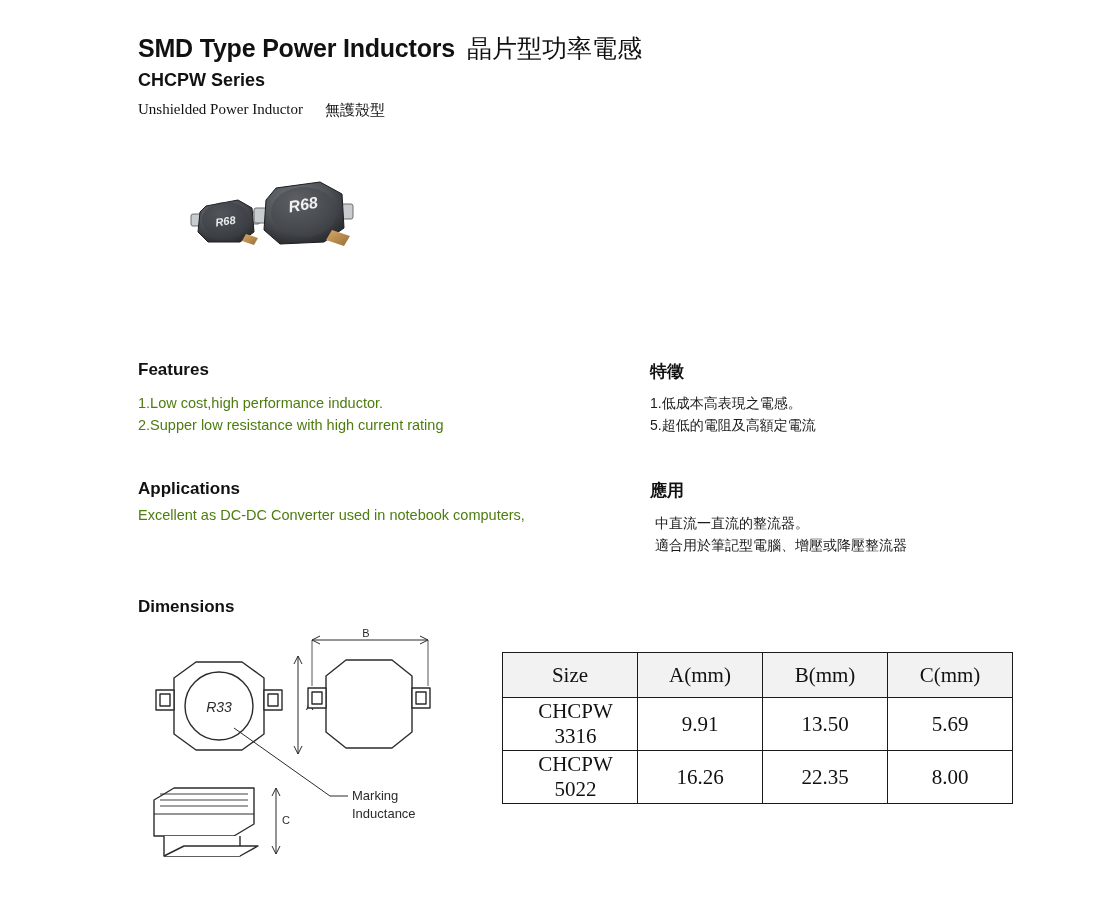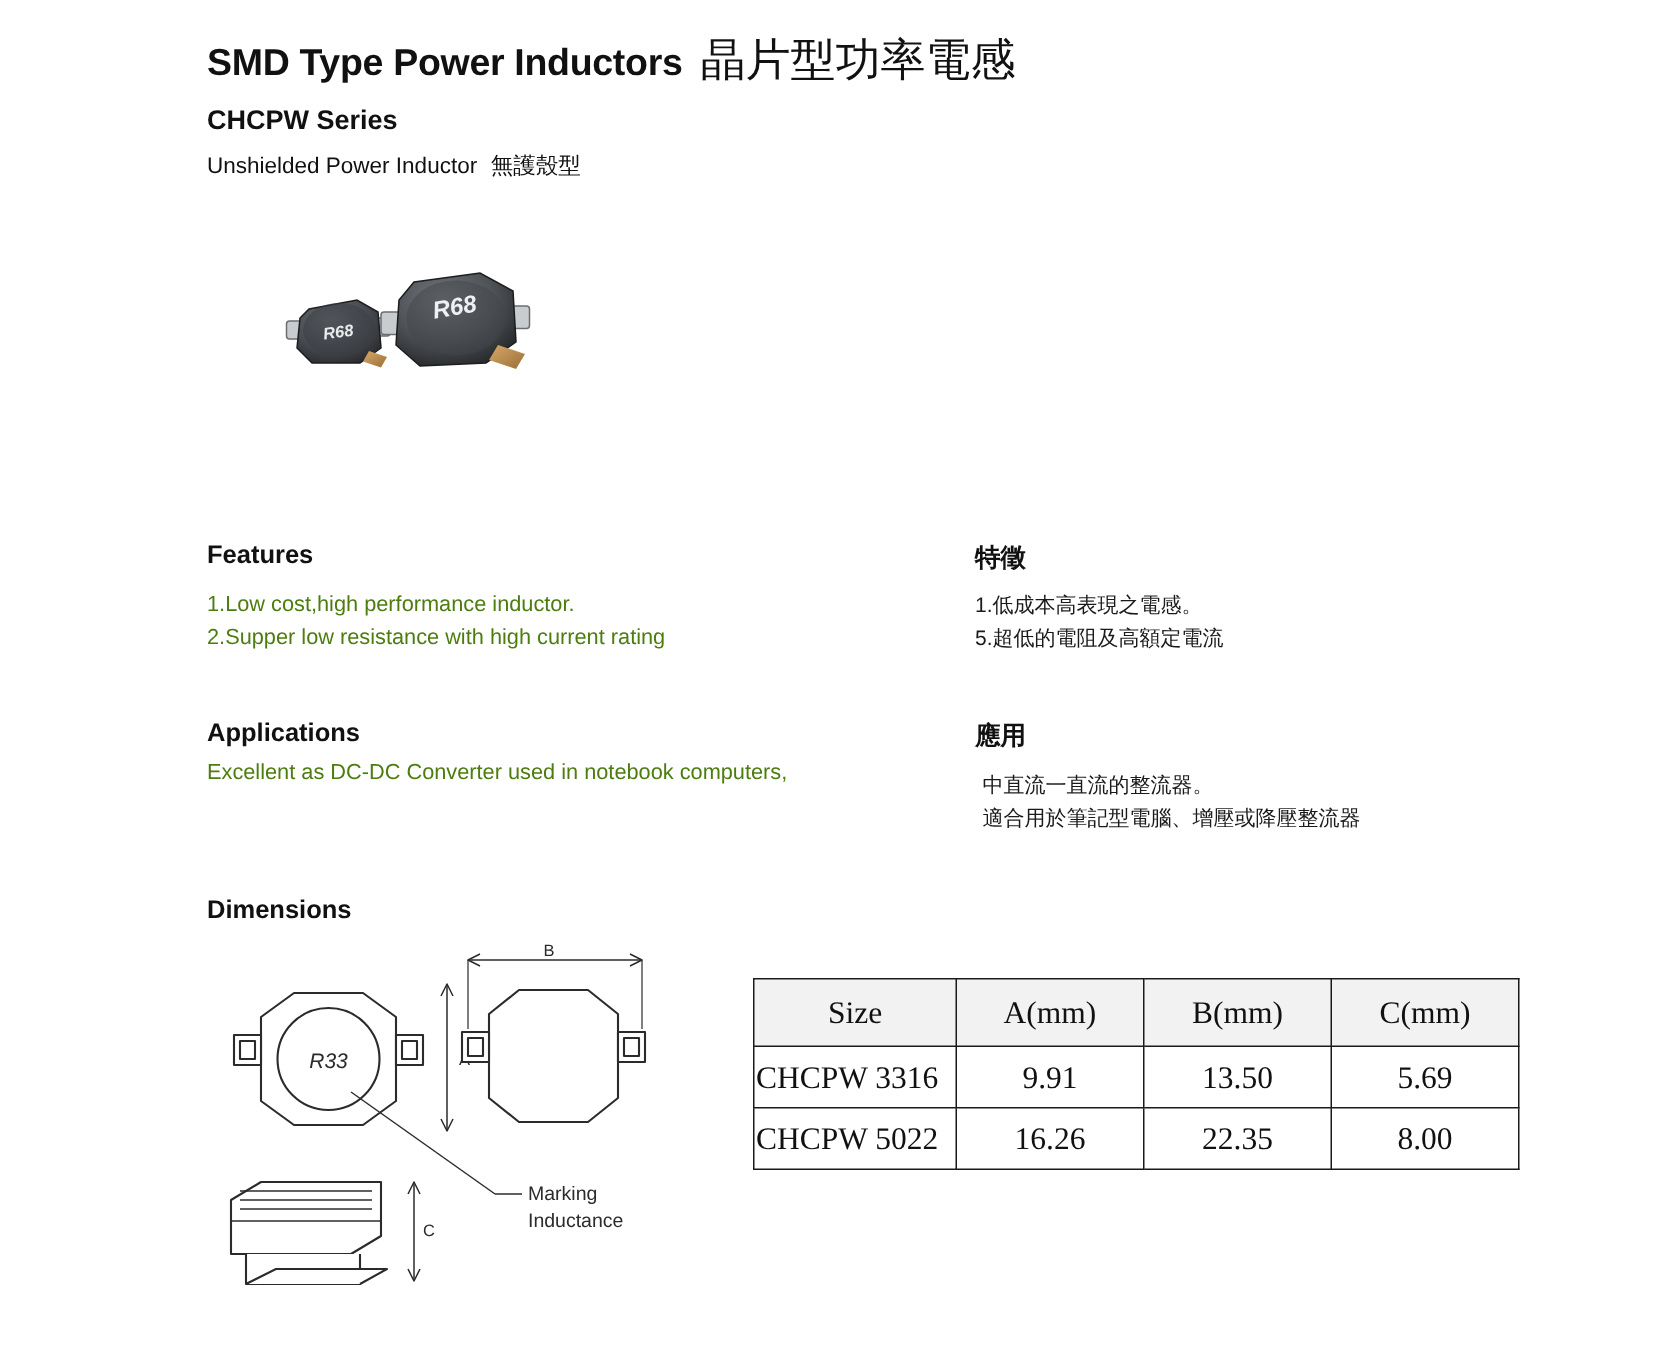--- a/index.html
+++ b/index.html
@@ -31,39 +31,41 @@
     align-items: baseline;
     gap: 12px;
   }
   .title-en {
     font-size: 25px;
     font-weight: bold;
     letter-spacing: -0.2px;
     color: #111;
   }
   .title-cn {
-    font-size: 30px;
+    font-size: 25px;
     font-weight: normal;
     color: #111;
+    margin-top: 12px;
   }
   .series {
     position: absolute;
     left: 138px;
     top: 70px;
     font-size: 18px;
     font-weight: bold;
     color: #111;
   }
   .subtitle-row {
     position: absolute;
     left: 138px;
     top: 101px;
     display: flex;
-    align-items: center;
-    gap: 9px;
+    align-items: flex-start;
+    gap: 22px;
+    font-family: Liberation Serif, serif;
   }
   .subtitle-en {
     font-size: 15px;
     color: #111;
   }
   .subtitle-cn {
     font-size: 15px;
     color: #111;
   }
 
@@ -135,21 +137,21 @@
     background: #f2f2f2;
   }
   .dim-table tbody td {
     height: 38px;
     background: #ffffff;
   }
   .col-size { width: 132px; }
   .col-a { width: 122px; }
   .col-b { width: 122px; }
   .col-c { width: 122px; }
-  .dim-table tbody td:first-child { text-align: left; }
+  .dim-table tbody td:first-child { text-align: center; padding-left: 12px; }
 </style>
 </head>
 <body>
 
 <div class="page">
 
   <div class="title-row">
     <span class="title-en">SMD Type Power Inductors</span>
     <span class="title-cn">晶片型功率電感</span>
   </div>

